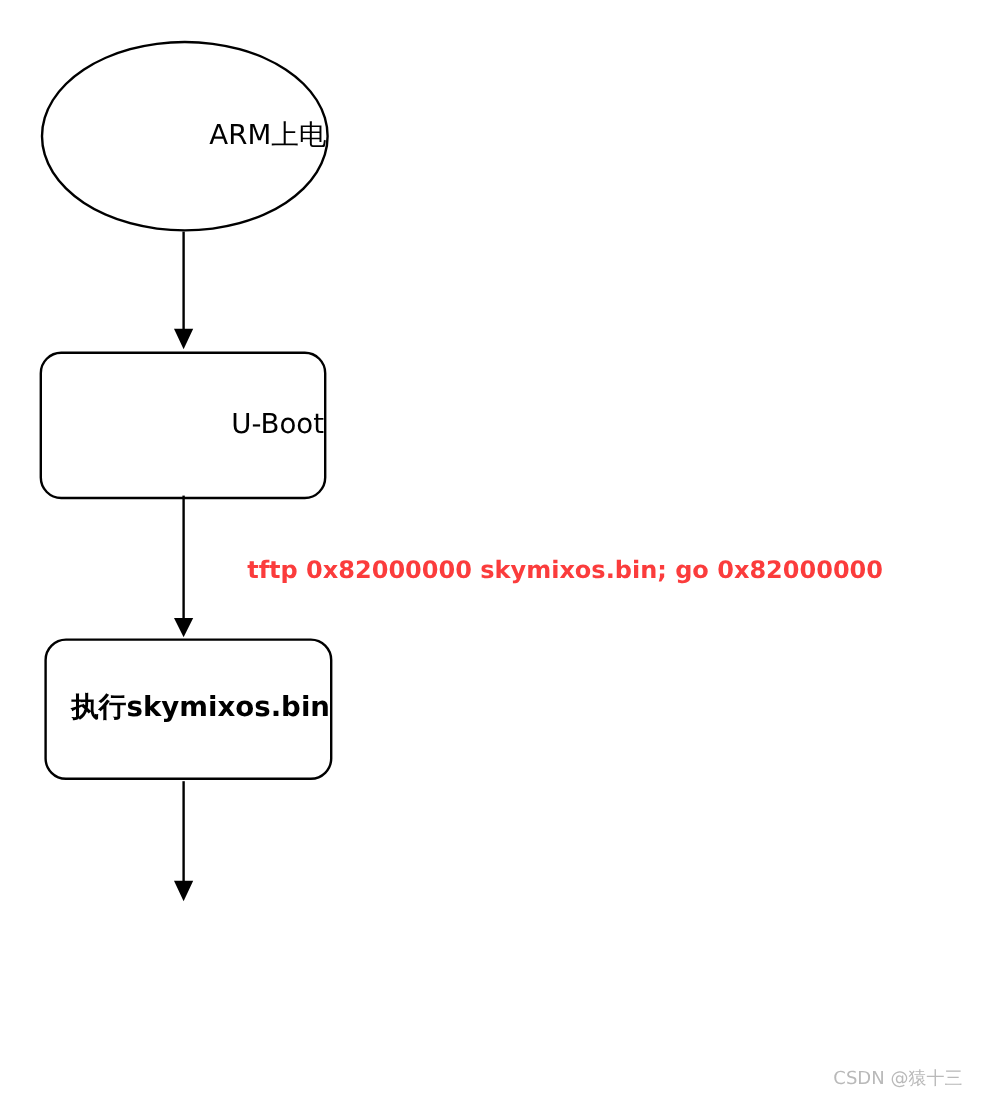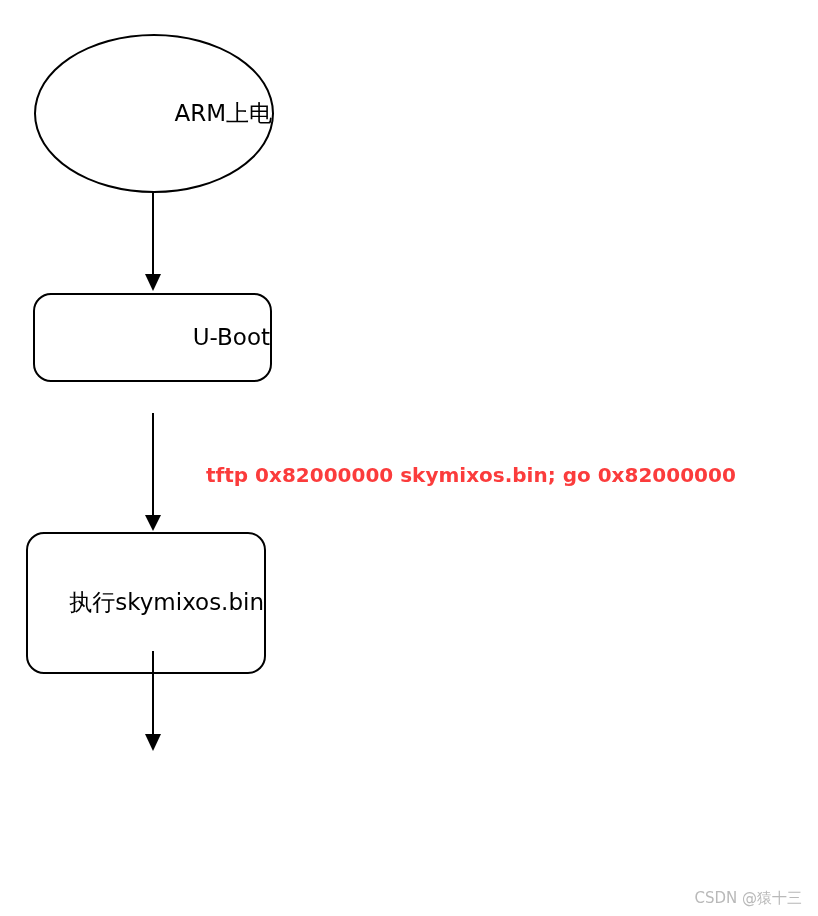--- a/index.html
+++ b/index.html
@@ -28,27 +28,28 @@
     color: #000000;
     line-height: 1.3;
   }
   .node-ellipse {
     left: 34px; top: 34px;
     width: 240px; height: 159px;
     border-radius: 50%;
   }
   .node-uboot {
     left: 33px; top: 293px;
-    width: 239px; height: 89px;
+    width: 239px; height: 123px;
     border-radius: 18px;
   }
   .node-exec {
-    left: 26px; top: 532px;
-    width: 240px; height: 142px;
+    left: 37px; top: 532px;
+    width: 240px; height: 118px;
     border-radius: 18px;
+    font-weight: bold;
   }
   .node-led {
     left: 33px; top: 752px;
     width: 239px; height: 121px;
     border-radius: 0;
   }
   .arrow-layer {
     position: absolute;
     left: 0; top: 0;
     width: 818px; height: 916px;

